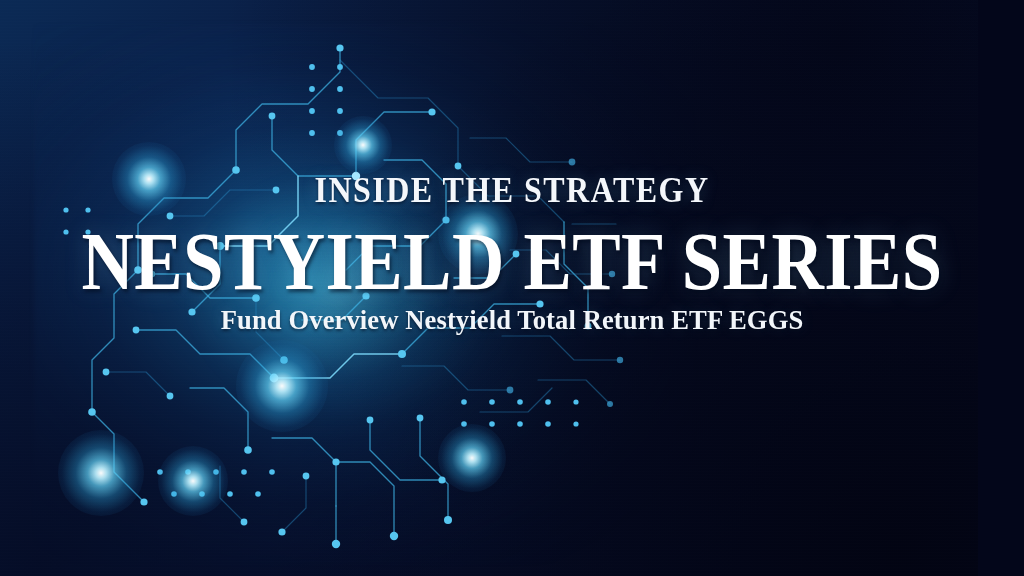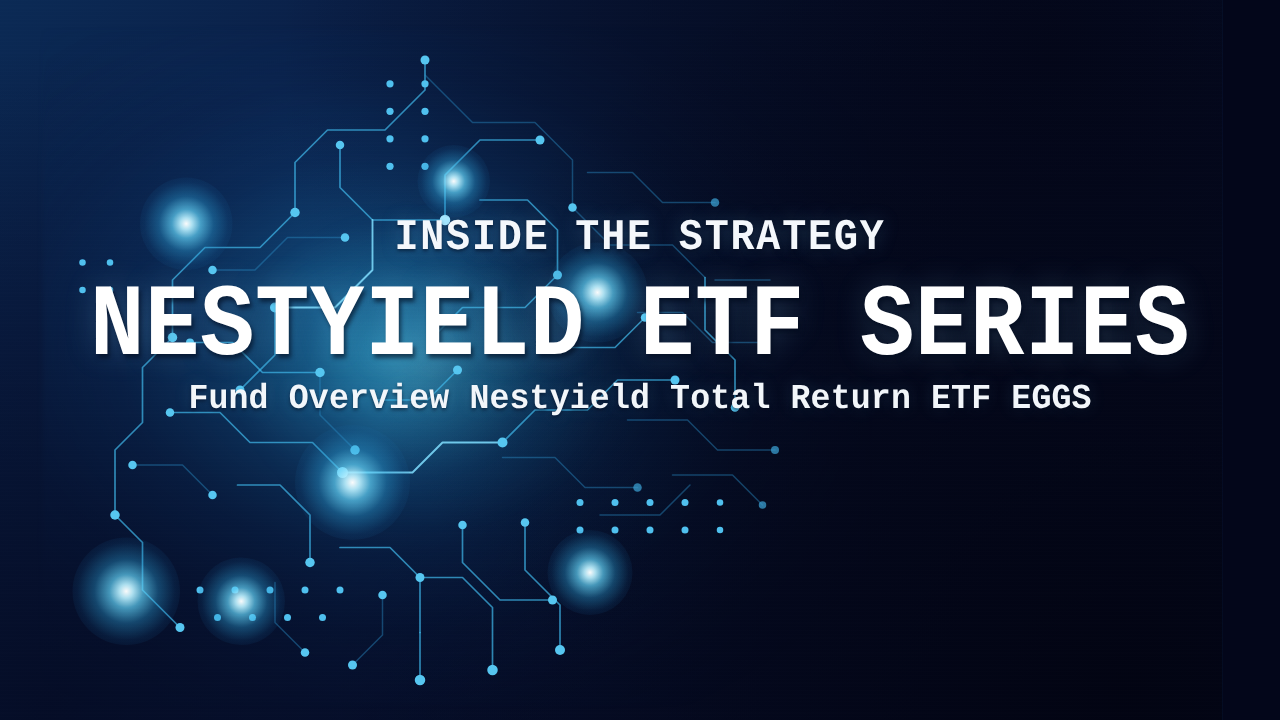--- a/index.html
+++ b/index.html
@@ -5,21 +5,21 @@
   html, body {
     margin: 0;
     padding: 0;
     background: #03061a;
   }
   #stage {
     position: relative;
     width: 978px;
     height: 576px;
     overflow: hidden;
-    font-family: Liberation Mono, monospace;
+    font-family: Liberation Serif, serif;
     background: #081a3a;
     user-select: none;
   }
 
   
   .bg-base {
     position: absolute;
     inset: 0;
     background:
       linear-gradient(135deg, #0b2a55 0%, #0a2048 18%, #081738 40%, #060f2c 62%, #050a24 82%, #04071c 100%);

